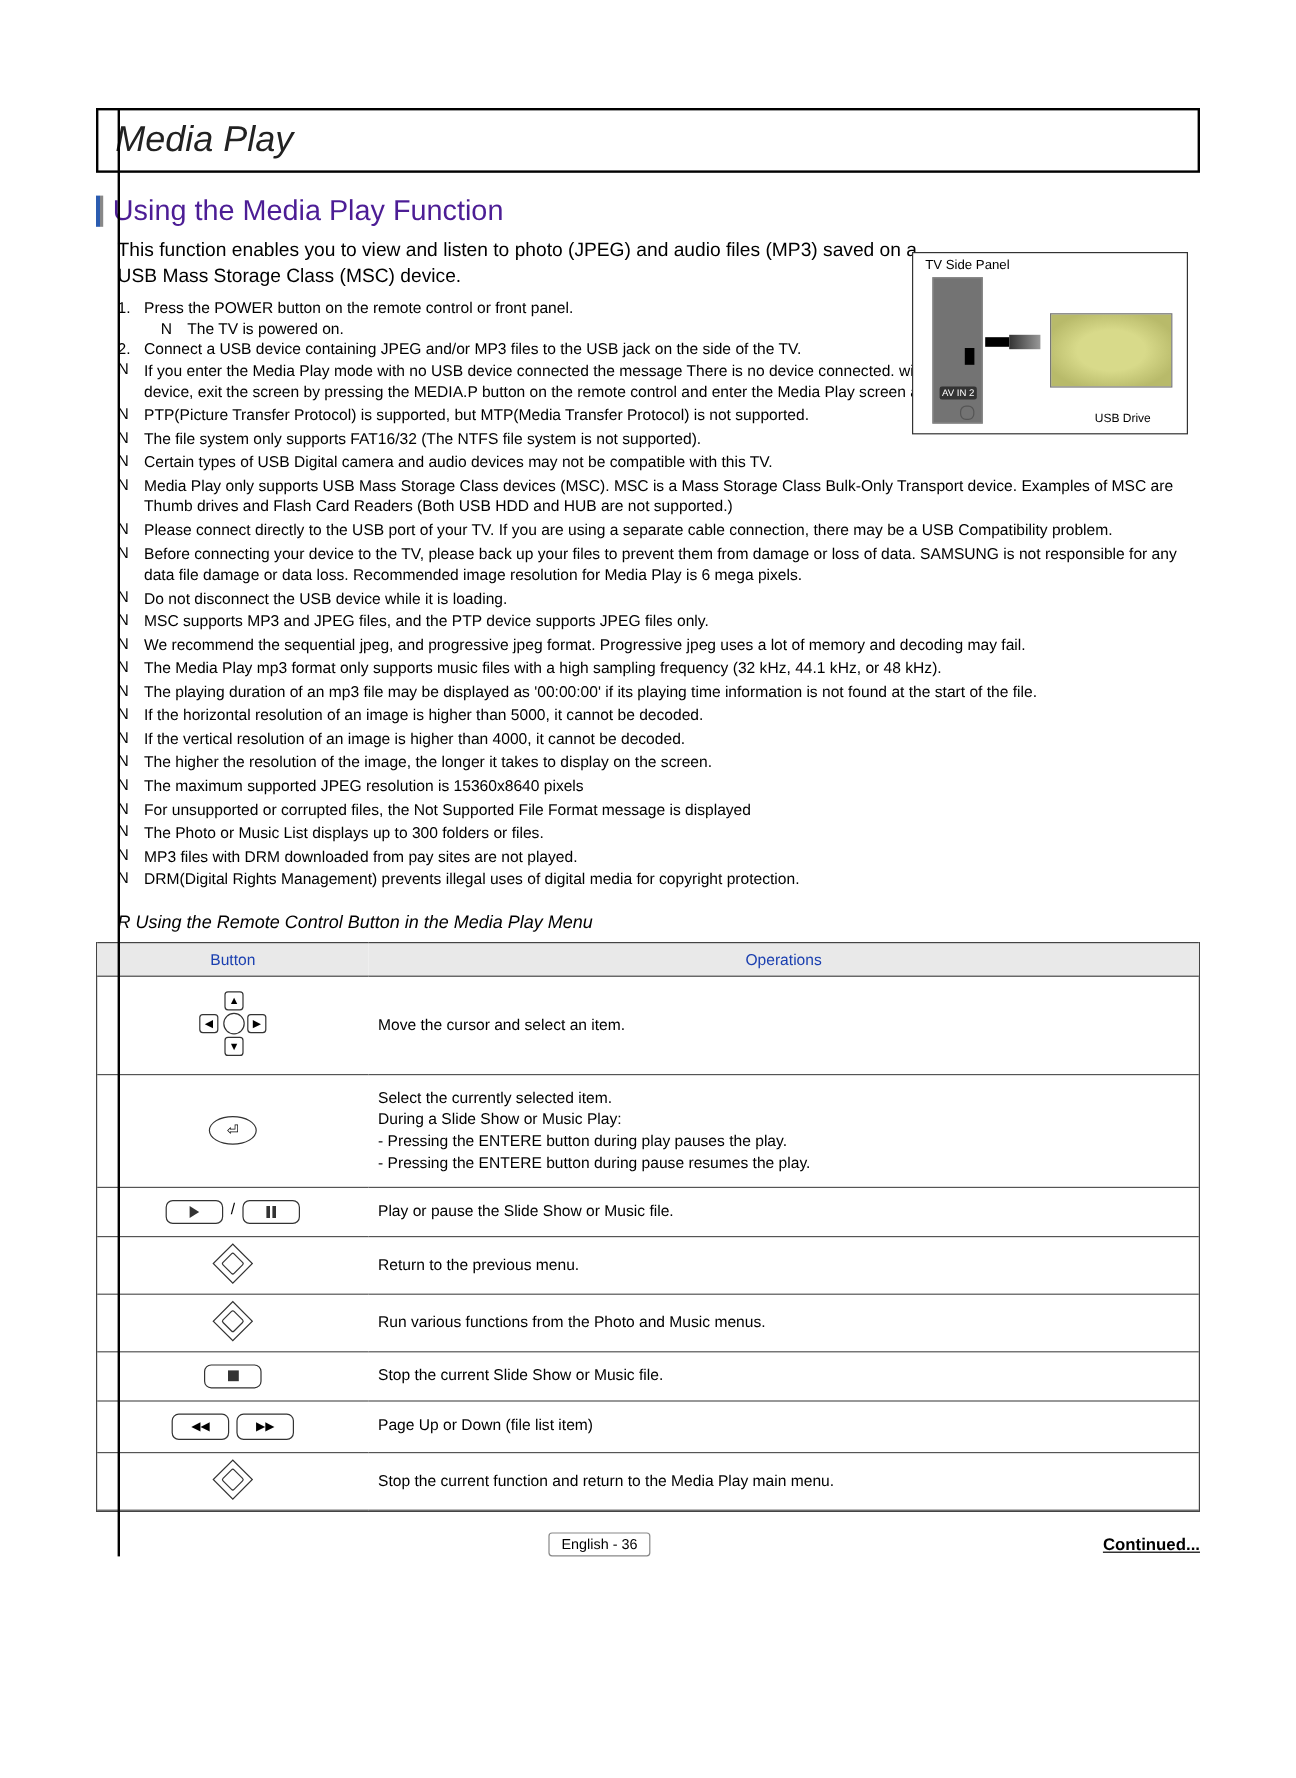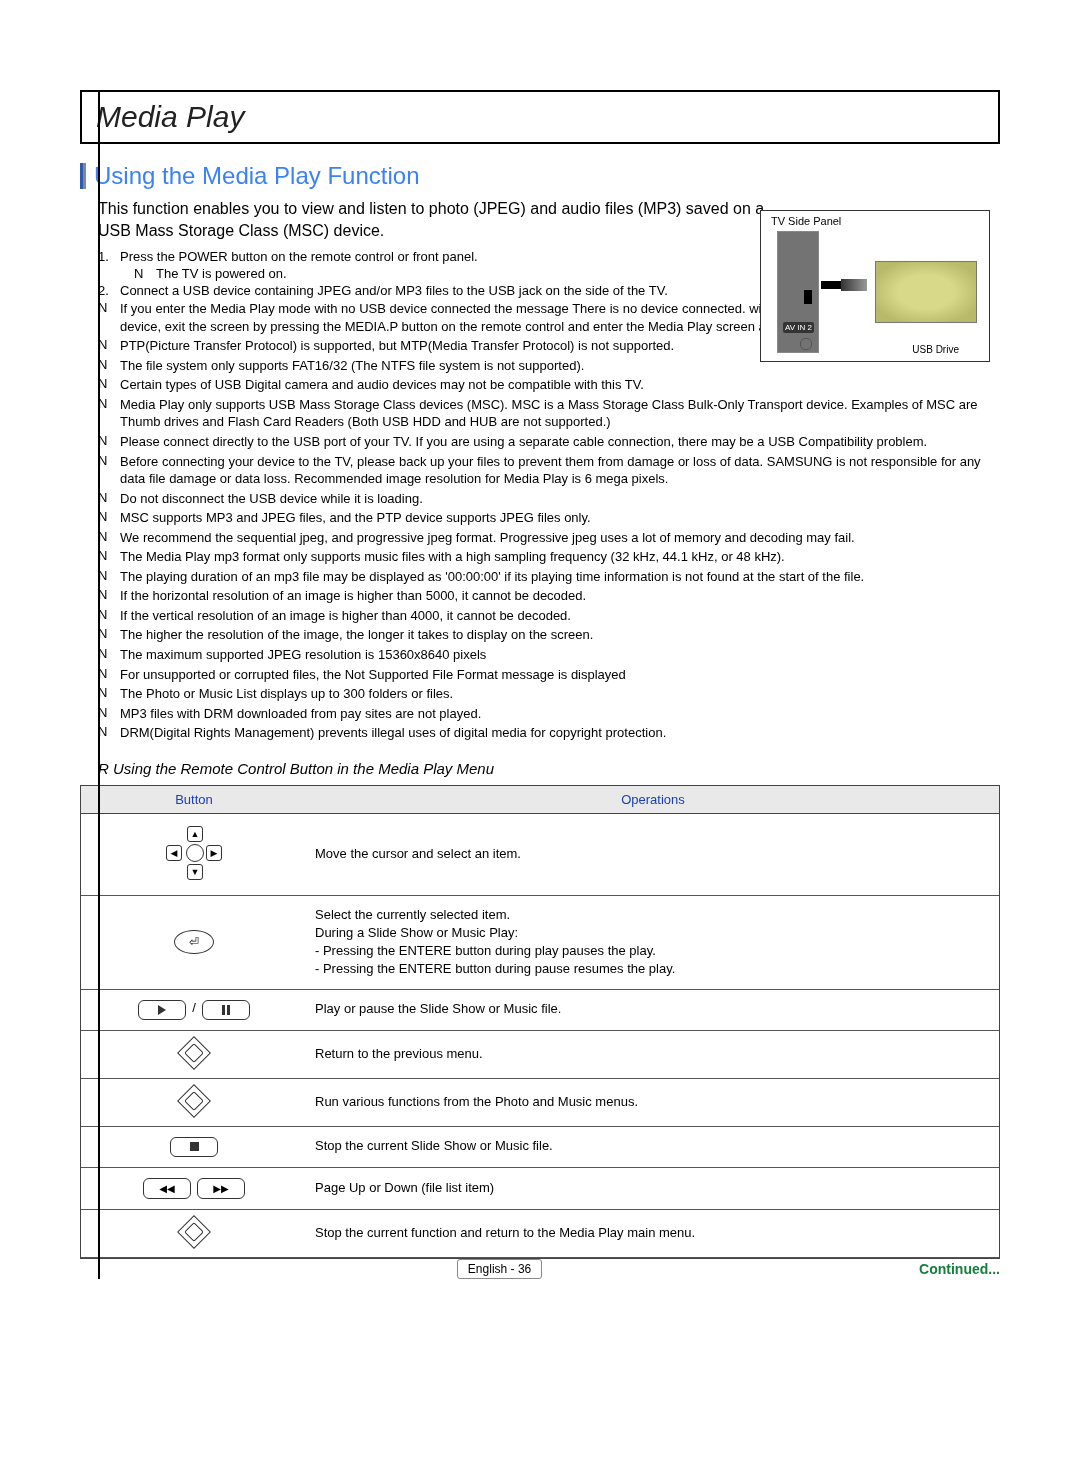--- a/index.html
+++ b/index.html
@@ -39,21 +39,21 @@
     margin: 14px 0 8px 0;
   }
   .section-accent {
     width: 6px;
     height: 26px;
     background: linear-gradient(to right, #2b5cb0 50%, #888 50%);
     margin-right: 8px;
   }
   .section-title {
     font-size: 24px;
-    color: #3b82f6;
+    color: #4c1d95;
   }
   .intro {
     font-size: 16px;
     margin: 6px 0 8px 18px;
     line-height: 1.35;
     max-width: 680px;
   }
   .steps {
     margin-left: 18px;
     font-size: 13px;
@@ -147,24 +147,24 @@
     border:1.5px solid #333;
     transform:rotate(45deg);
     position:relative;
   }
   .tilt::after{content:""; position:absolute; left:4px; top:4px; width:12px; height:12px; border:1px solid #333; border-radius:2px;}
   .op-lines { line-height:1.4;}
   .footer {
     display:flex;
     justify-content:center;
     align-items:center;
-    margin-top:0;
+    margin-top:17px;
   }
   .footer .pg { margin:0 auto; font-size:12px; border:1px solid #888; padding:2px 10px; border-radius:3px;}
-  .footer .cont { font-size:14px; font-weight:bold; color:#15803d;}
+  .footer .cont { font-size:14px; font-weight:bold; text-decoration:underline; color:#000000;}
   .table-wrap {
     border-left:1px solid #444;
     border-right:1px solid #444;
     border-bottom:1px solid #444;
   }
 </style>
 </head>
 <body>
 
 <div class="page">

